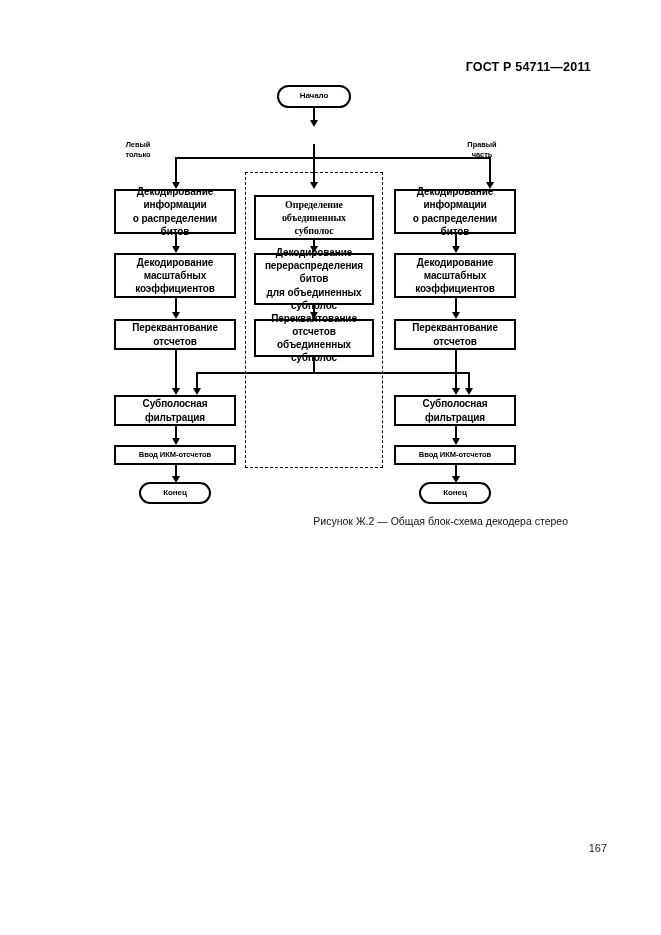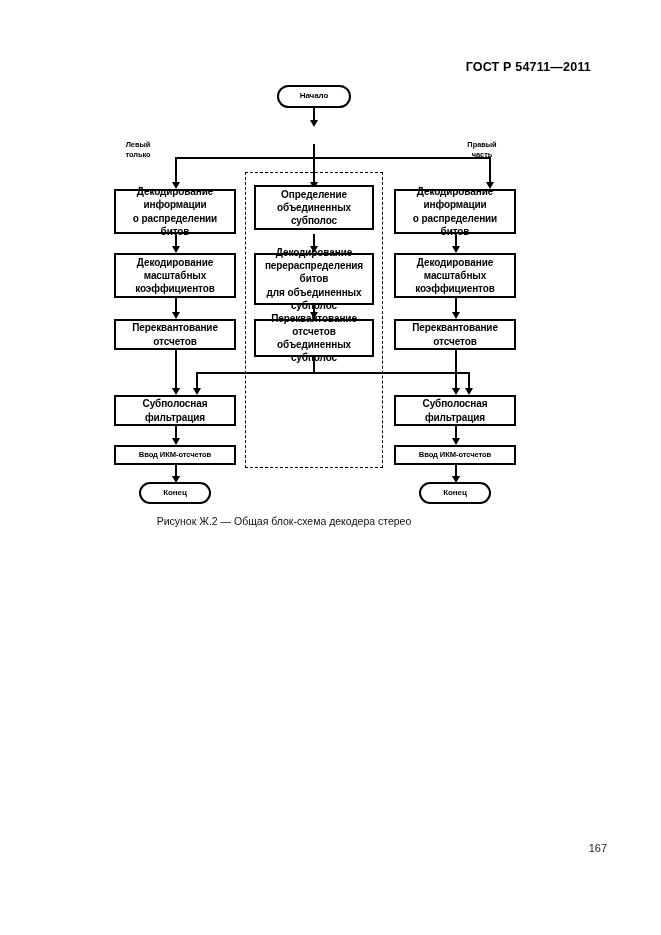--- a/index.html
+++ b/index.html
@@ -44,21 +44,21 @@
     left: 0;
     top: 0;
     width: 568px;
     height: 560px;
   }
   .fig-caption {
     position: absolute;
     left: 0;
     right: 0;
     top: 515px;
-    text-align: center;
+    text-align: right;
     font-size: 10.5px;
     color: #111;
   }
   
   .node {
     position: absolute;
     box-sizing: border-box;
     border: 2px solid #000;
     background: #ffffff;
     display: flex;
@@ -183,21 +183,21 @@
 фильтрация</div>
     <div class="vline" style="left:175px; top:426px; height:15px;"></div>
     <div class="arrow-down" style="left:171.5px; top:438px;"></div>
 
     <div class="node" style="left:114px; top:445px; width:122px; height:20px; font-size:7.6px;">Ввод ИКМ-отсчетов</div>
     <div class="vline" style="left:175px; top:465px; height:14px;"></div>
     <div class="arrow-down" style="left:171.5px; top:476px;"></div>
 
     <div class="node terminator" style="left:139px; top:482px; width:72px; height:22px;">Конец</div>
 
-    <div class="node" style="left:254px; top:185px; width:120px; height:45px; white-space:pre-line;">Определение
+    <div class="node" style="left:254px; top:195px; width:120px; height:45px; white-space:pre-line;font-family:Liberation Serif, serif;">Определение
 объединенных
 субполос</div>
     <div class="vline" style="left:313px; top:234px; height:15px;"></div>
     <div class="arrow-down" style="left:309.5px; top:246px;"></div>
 
     <div class="node" style="left:254px; top:253px; width:120px; height:52px; white-space:pre-line;">Декодирование
 перераспределения битов
 для объединенных
 субполос</div>
     <div class="vline" style="left:313px; top:305px; height:14px;"></div>

